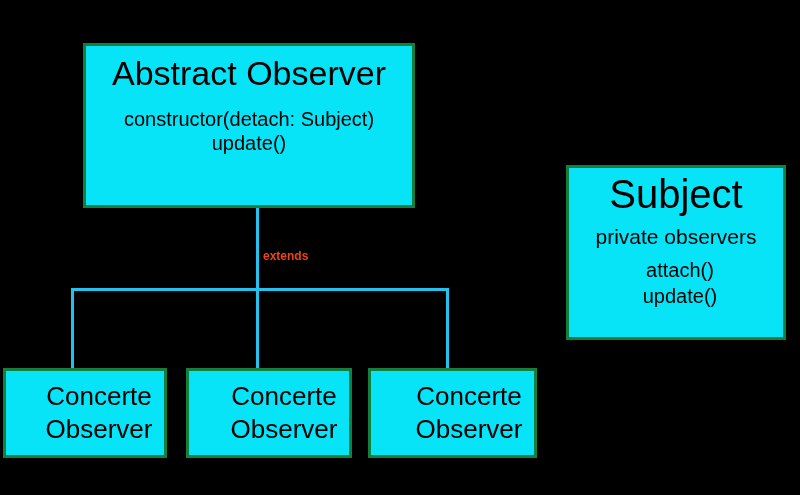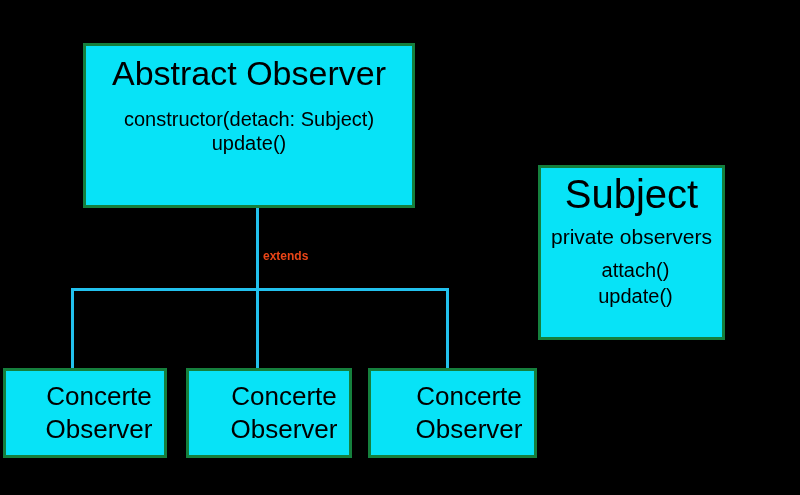--- a/index.html
+++ b/index.html
@@ -21,21 +21,21 @@
     text-align: center;
   }
 
   
   .node-abstract { left: 83px; top: 43px; width: 332px; height: 165px; }
   .node-abstract .class-title { font-size: 34px; line-height: 40px; margin-top: 7px; }
   .node-abstract .member-1 { font-size: 20px; line-height: 24px; margin-top: 14px; }
   .node-abstract .member-2 { font-size: 20px; line-height: 24px; }
 
   
-  .node-subject { left: 538px; top: 165px; width: 187px; height: 175px; }
+  .node-subject { left: 566px; top: 165px; width: 220px; height: 175px; }
   .node-subject .class-title { font-size: 40px; line-height: 44px; margin-top: 4px; }
   .node-subject .class-attribute { font-size: 21px; line-height: 26px; margin-top: 8px; }
   .node-subject .method { font-size: 20px; line-height: 26px; padding-left: 8px; }
   .node-subject .method-first { margin-top: 7px; }
 
   
   .node-observer {
     display: flex; align-items: center; justify-content: flex-end;
     font-size: 26px; line-height: 33px;
   }

